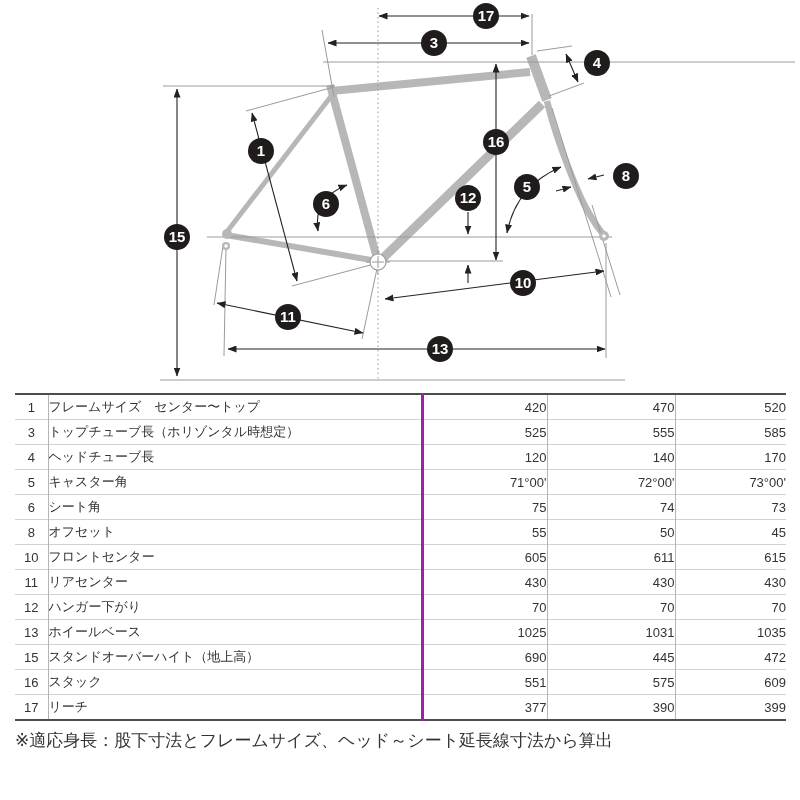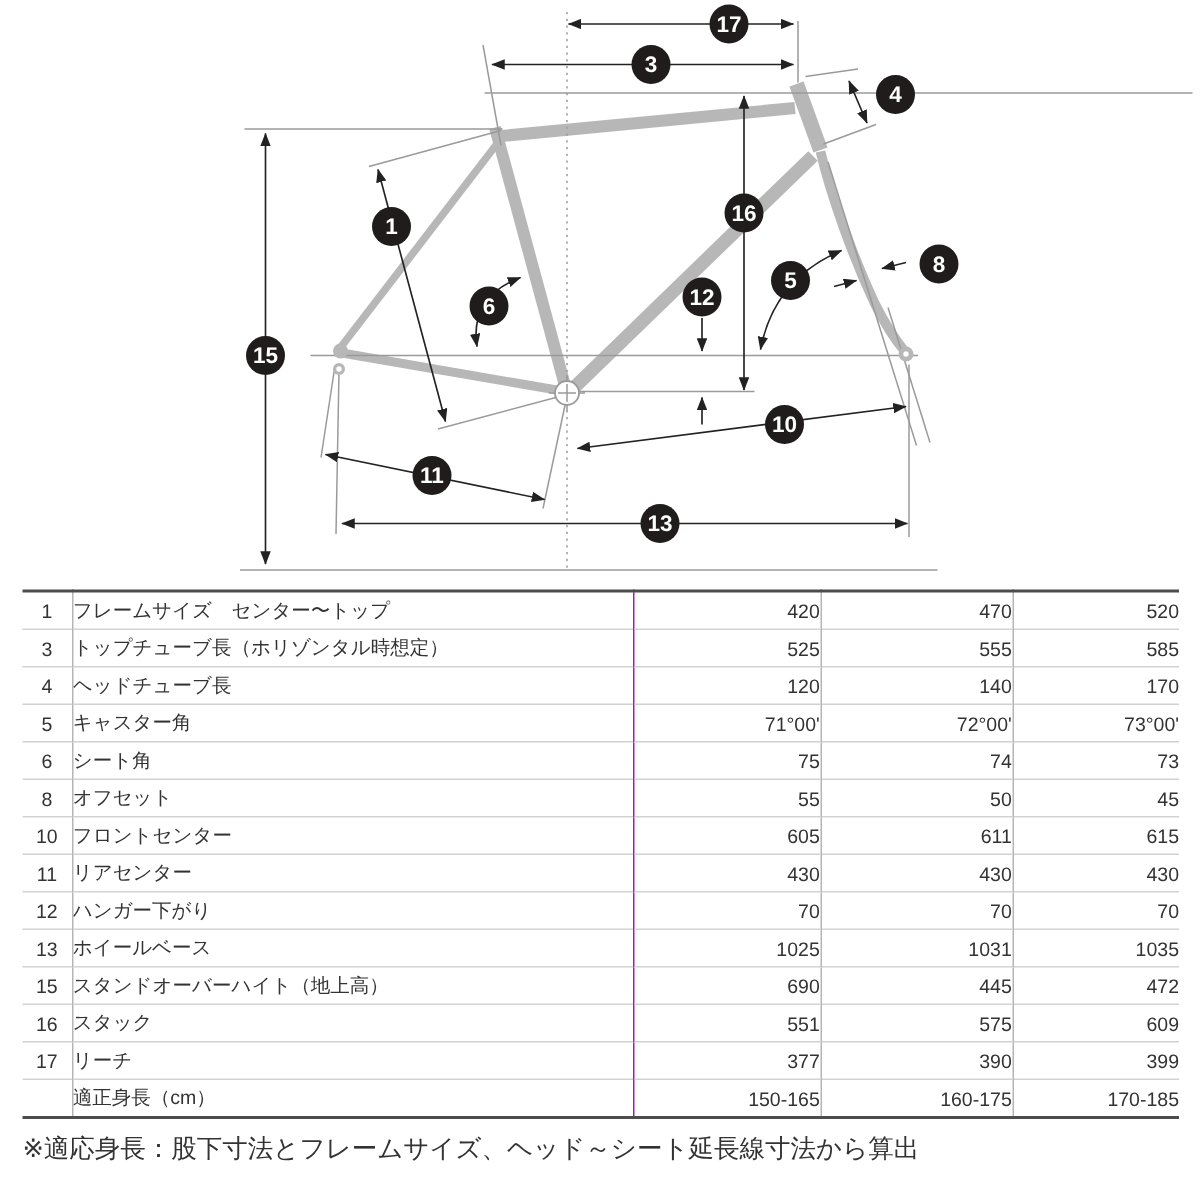--- a/index.html
+++ b/index.html
@@ -25,21 +25,21 @@
   }
   table.spec td{
     height:24px;
     font-size:13px;
     padding:0;
     white-space:nowrap;
     overflow:hidden;
   }
   table.spec tr + tr td{border-top:1px solid #d2d2d2;}
   td.c-no{width:33px;text-align:center;border-right:1px solid #b5b5b5;}
-  td.c-label{width:374px;text-align:left;padding-left:11px;border-right:1px solid #a21caf;}
+  td.c-label{width:374px;text-align:left;padding-left:11px;border-right:3px solid #a21caf;font-family:Liberation Serif, serif;}
   td.c-val{width:125px;text-align:right;border-right:1px solid #b5b5b5;}
   td.c-val.last{border-right:none;width:111px;}
   .footnote{
     margin:8px 14px 0 15px;
     font-size:17px;
     color:#333;
   }
 </style>
 </head>
 <body>
@@ -262,23 +262,16 @@
       <td class="c-val">575</td>
       <td class="c-val last">609</td>
     </tr>
     <tr>
       <td class="c-no">17</td>
       <td class="c-label">リーチ</td>
       <td class="c-val">377</td>
       <td class="c-val">390</td>
       <td class="c-val last">399</td>
     </tr>
-    <tr>
-      <td class="c-no"></td>
-      <td class="c-label">適正身長（cm）</td>
-      <td class="c-val">150-165</td>
-      <td class="c-val">160-175</td>
-      <td class="c-val last">170-185</td>
-    </tr>
   </tbody>
 </table>
 
 <div class="footnote">※適応身長：股下寸法とフレームサイズ、ヘッド～シート延長線寸法から算出</div>
 
 </body></html>

